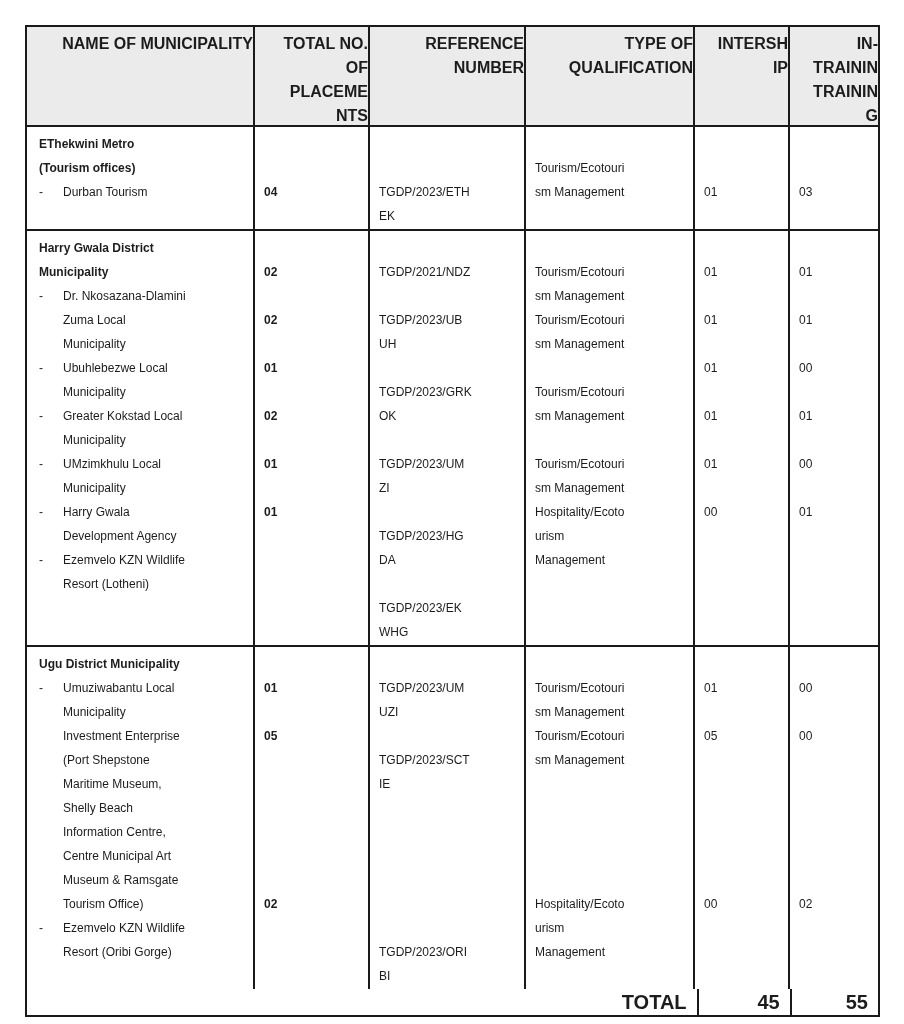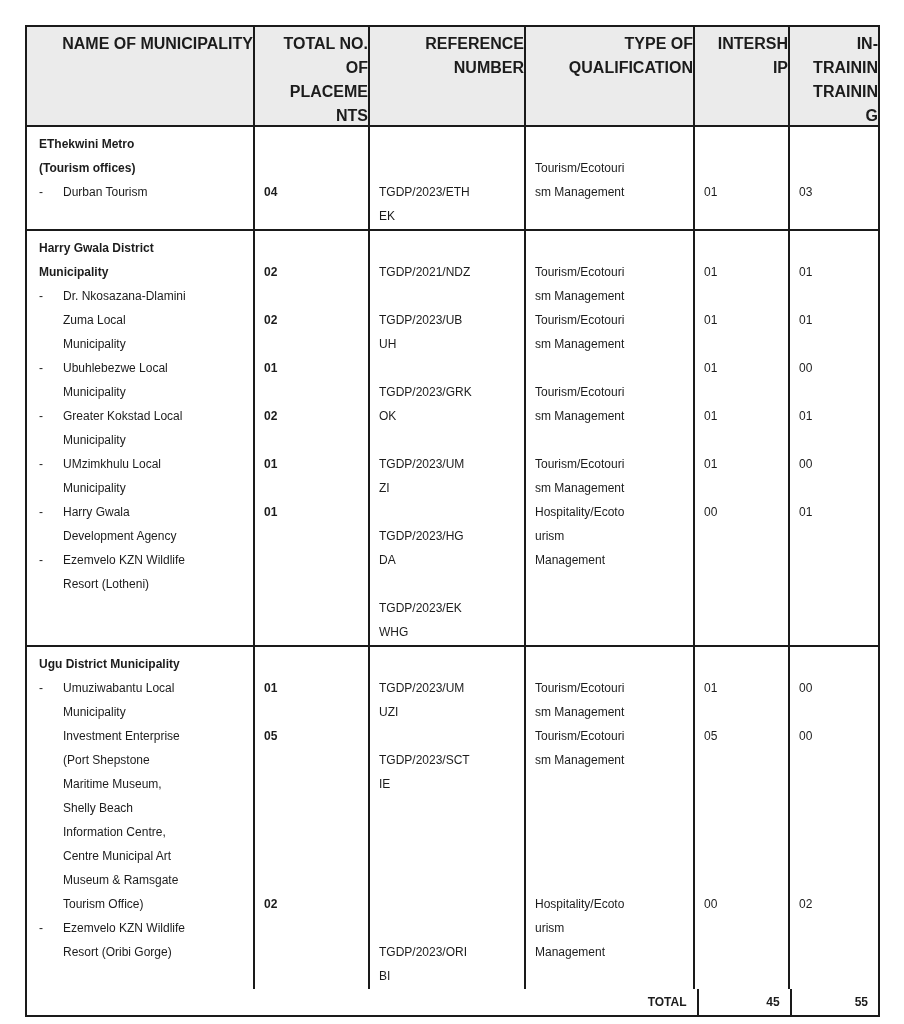--- a/index.html
+++ b/index.html
@@ -28,21 +28,21 @@
   .hcell .line{line-height:24px;white-space:nowrap;}
   
   .section-row .cell{padding:5px 4px 1px 9px;font-size:12px;}
   .section-row .col-municipality{padding-left:12px;}
   .line{line-height:24px;white-space:nowrap;}
   .line .txt{white-space:pre;}
   .bold{font-weight:bold;}
   .ind{padding-left:24px;}
   .marker{display:inline-block;width:24px;}
   
-  .total-row{height:26px;font-size:12px;font-weight:bold;margin-left:18px;}
+  .total-row{height:26px;font-size:20px;font-weight:bold;margin-left:18px;}
   .total-row .cell{display:flex;align-items:center;justify-content:flex-end;padding:0 10px 0 0;}
   .total-label-cell{width:668px;border-right:2px solid #1a1a1a;box-sizing:border-box;text-align:right;}
 </style>
 </head>
 <body>
 
 <div class="page">
   <div class="doc-table">
     <div class="row header-row" style="background: rgb(235, 235, 235);">
         <div class="cell hcell col-municipality">

